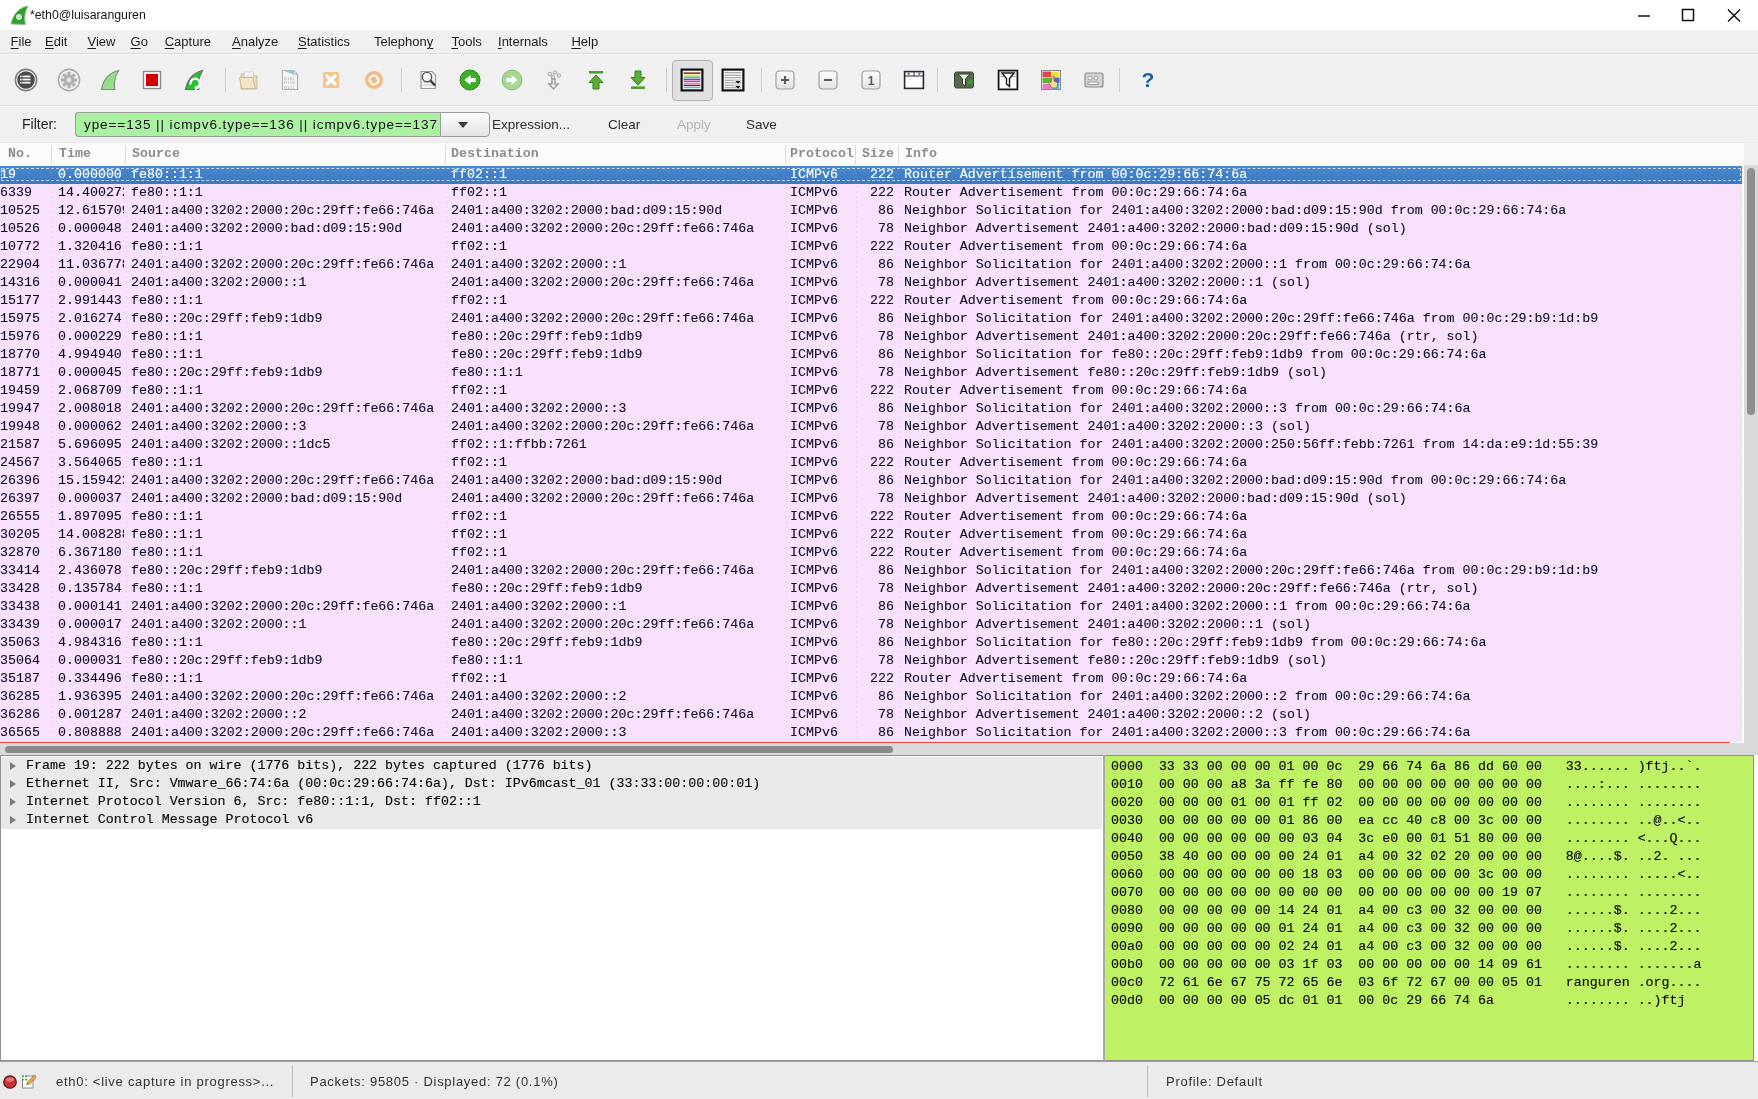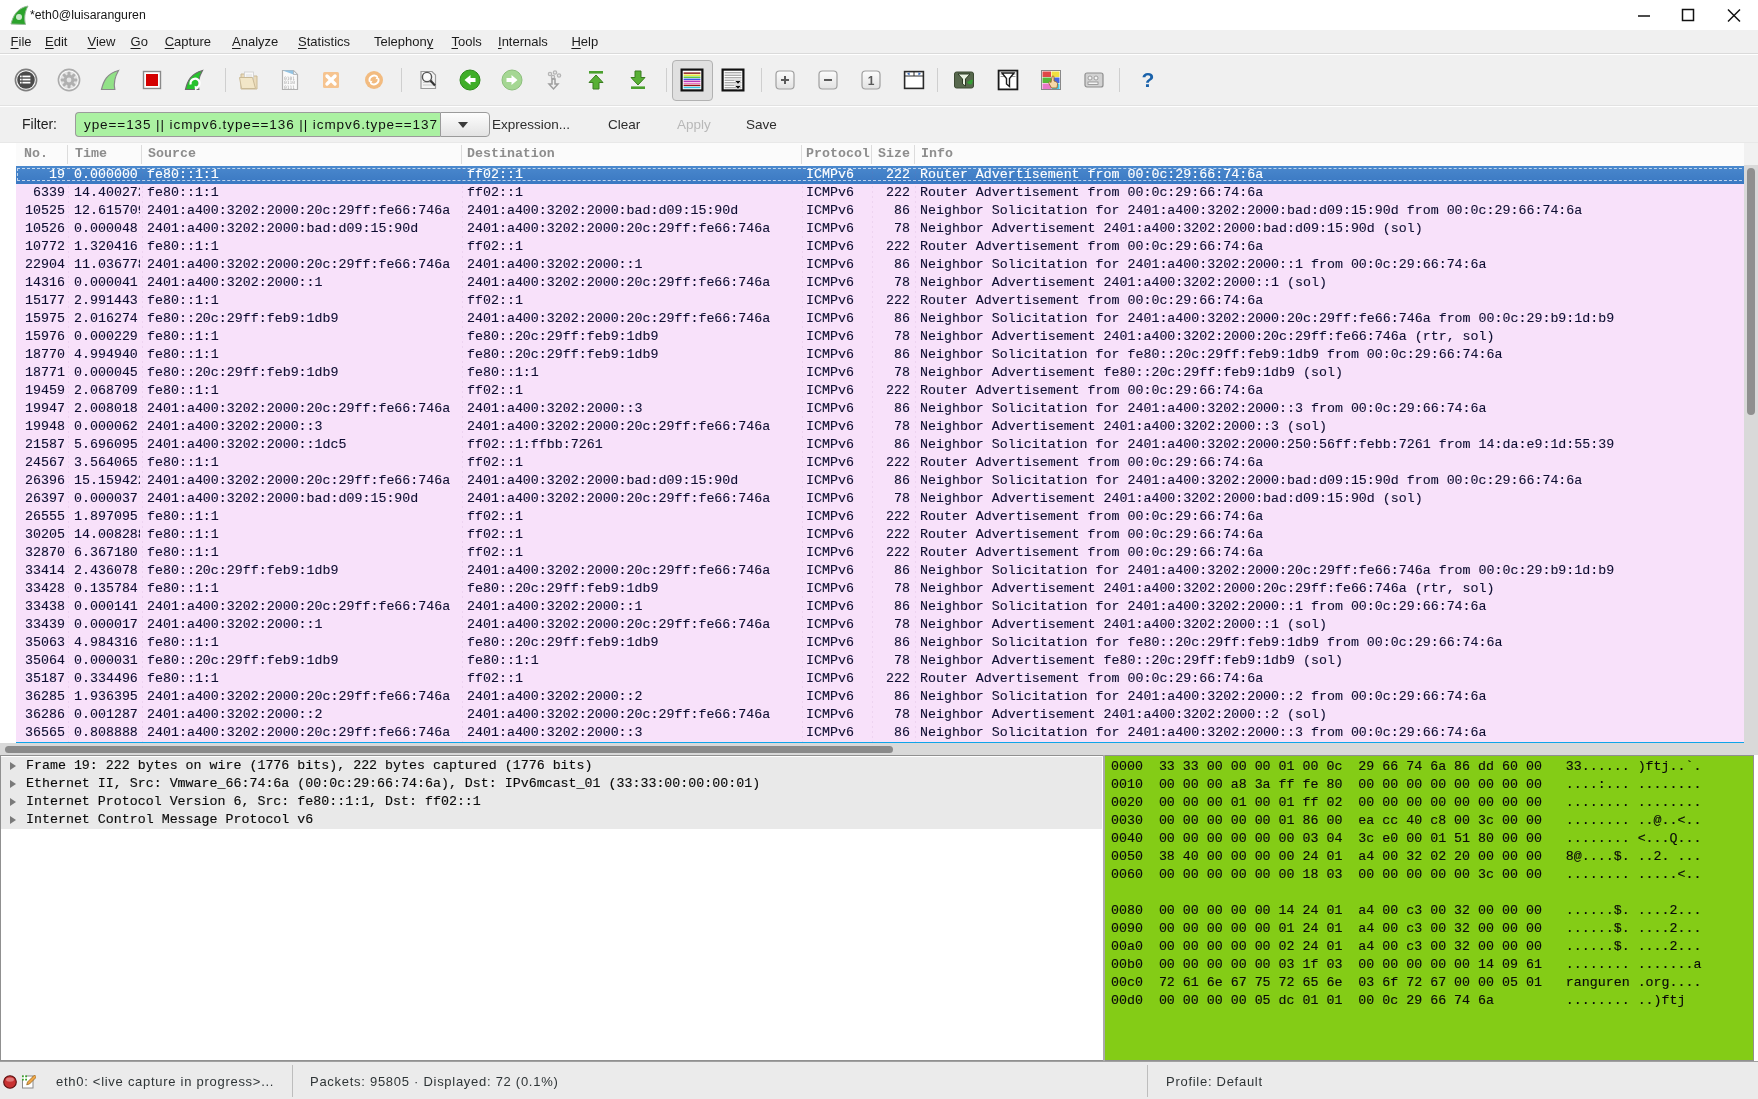--- a/index.html
+++ b/index.html
@@ -17,33 +17,33 @@
 #toolbar{left:0;top:55px;width:1758px;height:51px;background:#f0f0f0;border-bottom:1px solid #e2e2e2}
 .tsep{position:absolute;top:13px;width:1px;height:24px;background:#cfcfcf}
 
 #filterbar{left:0;top:107px;width:1758px;height:36px;background:#f0f0f0;border-bottom:1px solid #e8e8e8}
 #filterbar .lbl{position:absolute;font-size:14px;color:#1e1e1e;top:0;height:36px;line-height:35px}
 #finput{position:absolute;left:75px;top:5px;width:365px;height:25px;background:#abf1a2;border:1px solid #9b9b9b;border-right:none;border-radius:4px 0 0 4px;font-size:13.5px;letter-spacing:0.92px;color:#111;line-height:23px;padding-left:8px;white-space:pre}
 #fdrop{position:absolute;left:440px;top:5px;width:50px;height:25px;background:linear-gradient(#fdfdfd,#e3e3e3);border:1px solid #9b9b9b;border-radius:0 4px 4px 0}
 #fdrop:after{content:"";position:absolute;left:17px;top:9px;border:5px solid transparent;border-top:6px solid #3a3a3a}
 .fbtn{position:absolute;top:0;height:36px;line-height:35px;font-size:13.5px;color:#2d2d2d;text-align:center}
 
-#plist{left:16px;top:143px;width:1730px;height:612px;background:#0ea5e9}
+#plist{left:0;top:143px;width:1730px;height:612px;background:#ef4444}
 #phead{position:absolute;left:0;top:0;width:1744px;height:23px;background:#fbfbfb;
  font-family:"Liberation Mono",monospace;font-size:13.3px;font-weight:bold;color:#8d8d8d}
 #phead span{position:absolute;top:0;height:23px;line-height:22px}
 .hsep{position:absolute;top:2px;width:1px;height:19px;background:#dcdcdc}
 #prows{position:absolute;left:0;top:23px;width:1742px;height:577px;overflow:hidden}
 .prow{position:absolute;left:0;width:1742px;height:18px;line-height:18px;
  font-family:"Liberation Mono",monospace;font-size:13.3px;color:#0e0e32;-webkit-text-stroke:0.1px #0e0e32;white-space:pre;background-color:#f8e1fa;
  background-image:repeating-linear-gradient(to right,rgba(148,88,158,.18) 0 2.5px,rgba(0,0,0,0) 2.5px 5px);
  background-size:100% 1px;background-position:0 17.5px;background-repeat:no-repeat}
 .prow span{position:absolute;top:0;height:18px;overflow:hidden}
 .prow.sel{background-image:none;background-color:#4282c5;background:linear-gradient(#4a88cd,#3a78c2);color:#fff;-webkit-text-stroke:0.14px #fff}
-.c-no{left:0;width:49px;text-align:right}
+.c-no{left:0;width:49px;}
 .c-ti{left:58px;width:66px}
 .c-sr{left:131px;width:313px}
 .c-ds{left:451px;width:333px}
 .c-pr{left:790px;width:65px}
 .c-sz{left:853px;width:41px;text-align:right}
 .c-in{left:904px;width:838px}
 .gline{position:absolute;top:0;bottom:0;width:1px;
  background-image:repeating-linear-gradient(to bottom,rgba(148,88,158,.10) 0 2.5px,rgba(0,0,0,0) 2.5px 5px)}
 
 .focusbox{position:absolute;left:1px;right:1px;top:2px;bottom:3px;border:1px dashed rgba(255,255,255,.66)}
@@ -54,21 +54,21 @@
 #hscroll{left:0;top:743px;width:1744px;height:12px;background:#d9d9d9}
 #hthumb{position:absolute;left:5px;top:2.5px;width:888px;height:7px;background:#8a8a8a;border-radius:4px}
 
 #details{left:0;top:755px;width:1103px;height:306px;background:#fff;border:1px solid #909090;border-right:none}
 .drow{position:absolute;left:0;width:1101px;height:18px;line-height:18px;background:#e9e9e9;
  font-family:"Liberation Mono",monospace;font-size:13.3px;color:#0a0a0a;-webkit-text-stroke:0.14px #0a0a0a;white-space:pre}
 .drow .tri{position:absolute;left:9px;top:5px;width:0;height:0;border:4px solid transparent;border-left:6px solid #7a7a7a}
 .drow .txt{position:absolute;left:25px}
 
 #pdiv{left:1103px;top:755px;width:2px;height:306px;background:#aaa}
-#bytes{left:1105px;top:755px;width:649px;height:306px;background:#84cc16;border-top:1px solid #909090;border-right:1px solid #909090;border-bottom:1px solid #909090}
+#bytes{left:1105px;top:755px;width:649px;height:306px;background:#bef264;border-top:1px solid #909090;border-right:1px solid #909090;border-bottom:1px solid #909090}
 .hrow{position:absolute;left:6px;width:640px;height:18px;line-height:18px;
  font-family:"Liberation Mono",monospace;font-size:13.3px;color:#0a0a0a;-webkit-text-stroke:0.14px #0a0a0a;white-space:pre}
 
 #status{left:0;top:1061px;width:1758px;height:38px;background:#ebebeb;border-top:1px solid #a0a0a0;font-size:13px;color:#2e3436}
 #status .st{position:absolute;top:0;height:38px;line-height:40px;letter-spacing:0.72px}
 .ssep{position:absolute;top:3px;width:1px;height:32px;background:#bdbdbd}
 </style></head>
 <body>
 <div id="win">
 <div id="title" class="abs">
@@ -394,20 +394,21 @@
     </div>
 <div id="pdiv" class="abs"></div>
 <div id="bytes" class="abs">
       <div class="hrow" style="top:2px">0000  33 33 00 00 00 01 00 0c  29 66 74 6a 86 dd 60 00   33...... )ftj..`.</div>
       <div class="hrow" style="top:20px">0010  00 00 00 a8 3a ff fe 80  00 00 00 00 00 00 00 00   ....:... ........</div>
       <div class="hrow" style="top:38px">0020  00 00 00 01 00 01 ff 02  00 00 00 00 00 00 00 00   ........ ........</div>
       <div class="hrow" style="top:56px">0030  00 00 00 00 00 01 86 00  ea cc 40 c8 00 3c 00 00   ........ ..@..&lt;..</div>
       <div class="hrow" style="top:74px">0040  00 00 00 00 00 00 03 04  3c e0 00 01 51 80 00 00   ........ &lt;...Q...</div>
       <div class="hrow" style="top:92px">0050  38 40 00 00 00 00 24 01  a4 00 32 02 20 00 00 00   8@....$. ..2. ...</div>
       <div class="hrow" style="top:110px">0060  00 00 00 00 00 00 18 03  00 00 00 00 00 3c 00 00   ........ .....&lt;..</div>
+      <div class="hrow" style="top:128px">0070  00 00 00 00 00 00 00 00  00 00 00 00 00 00 19 07   ........ ........</div>
       <div class="hrow" style="top:146px">0080  00 00 00 00 00 14 24 01  a4 00 c3 00 32 00 00 00   ......$. ....2...</div>
       <div class="hrow" style="top:164px">0090  00 00 00 00 00 01 24 01  a4 00 c3 00 32 00 00 00   ......$. ....2...</div>
       <div class="hrow" style="top:182px">00a0  00 00 00 00 00 02 24 01  a4 00 c3 00 32 00 00 00   ......$. ....2...</div>
       <div class="hrow" style="top:200px">00b0  00 00 00 00 00 03 1f 03  00 00 00 00 00 14 09 61   ........ .......a</div>
       <div class="hrow" style="top:218px">00c0  72 61 6e 67 75 72 65 6e  03 6f 72 67 00 00 05 01   ranguren .org....</div>
       <div class="hrow" style="top:236px">00d0  00 00 00 00 05 dc 01 01  00 0c 29 66 74 6a         ........ ..)ftj</div>
     </div>
 <div id="status" class="abs">
       <svg class="abs" style="left:3px;top:13px" width="14" height="14" viewBox="0 0 14 14">
         <circle cx="7" cy="7" r="6.3" fill="#c83232" stroke="#5a1010" stroke-width="1.1"></circle>

